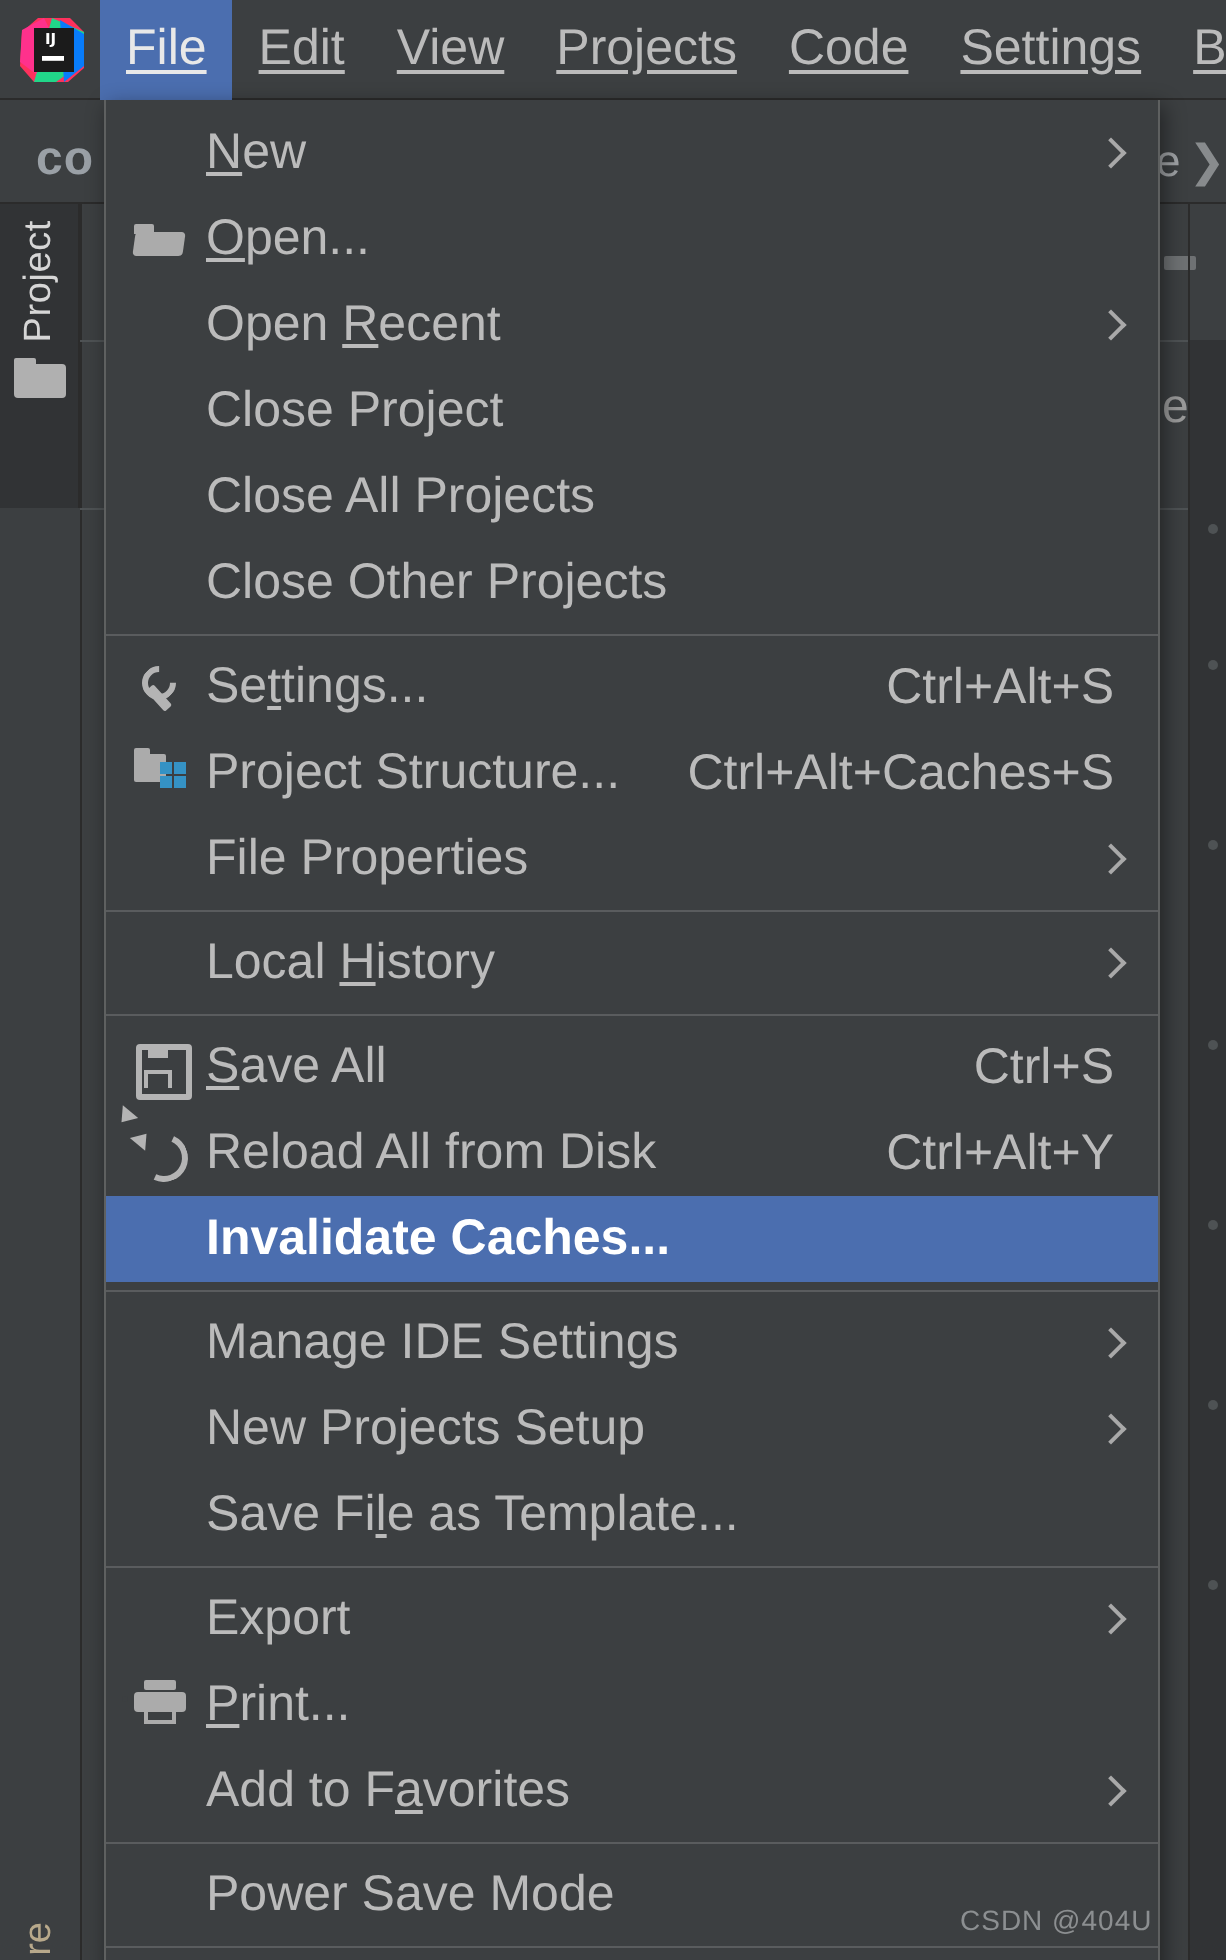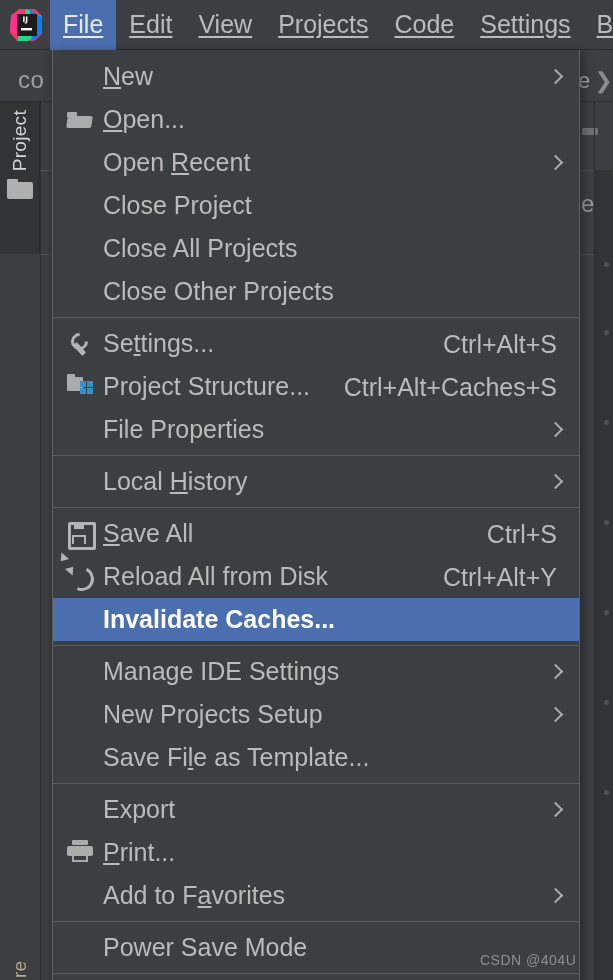--- a/index.html
+++ b/index.html
@@ -15,21 +15,21 @@
   .bg-editor-area {
     position:absolute; left:0; top:50px; right:0; bottom:0;
     background:#3C3F41;
   }
   .bg-breadcrumb-bar {
     position:absolute; left:0; top:50px; width:613px; height:52px;
     background:#3C3F41; border-bottom:1px solid #2B2B2B;
   }
   .bg-breadcrumb-text {
     position:absolute; left:18px; top:66px; font-size:24px;
-    font-weight:normal; color:#9AA0A6; letter-spacing:.5px; white-space:nowrap;
+    font-weight:bold; color:#9AA0A6; letter-spacing:.5px; white-space:nowrap;
   }
   .bg-crumb-right {
     position:absolute; left:578px; top:68px; font-size:22px;
     color:#A0A3A6; white-space:nowrap;
   }
   .bg-crumb-right .chev { color:#888B8D; margin:0 4px; }
 
   .bg-toolwin-left {
     position:absolute; left:0; top:102px; width:40px; height:152px;
     background:#313335; border-right:1px solid #2B2B2B;

